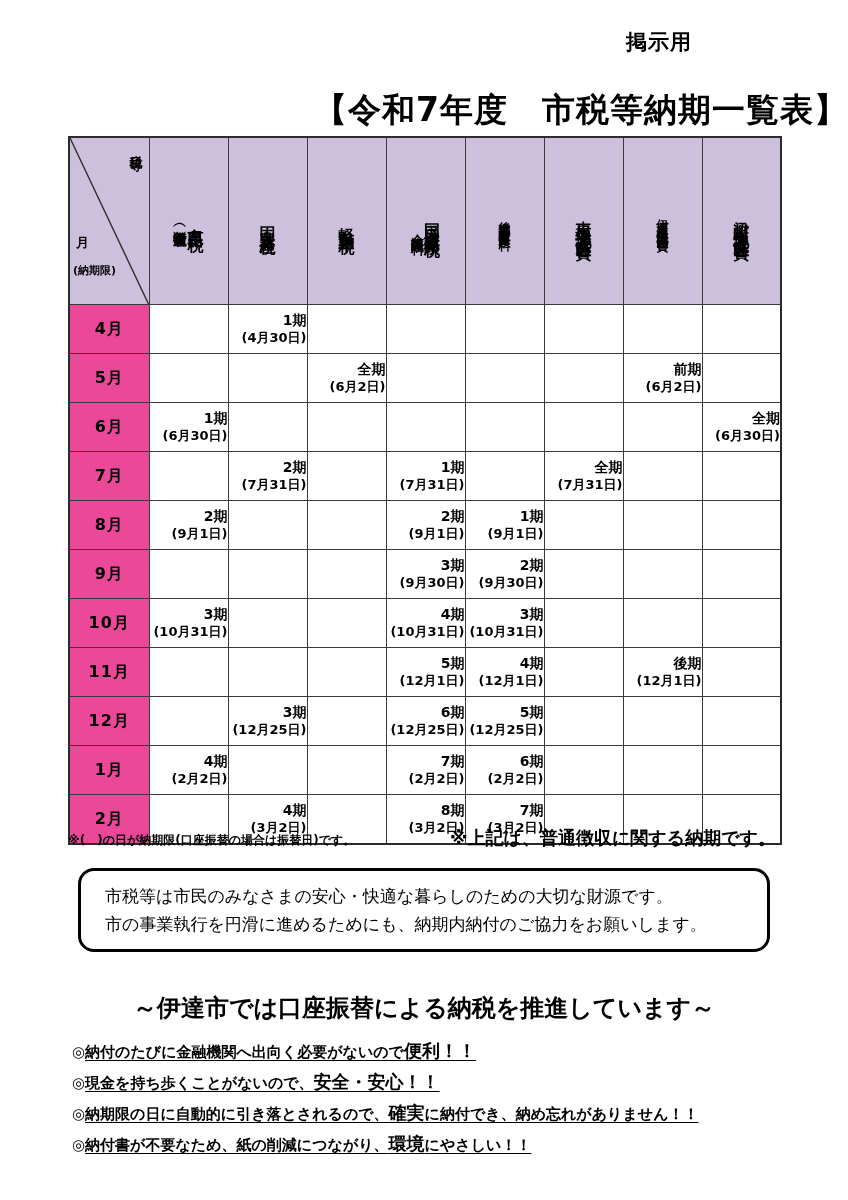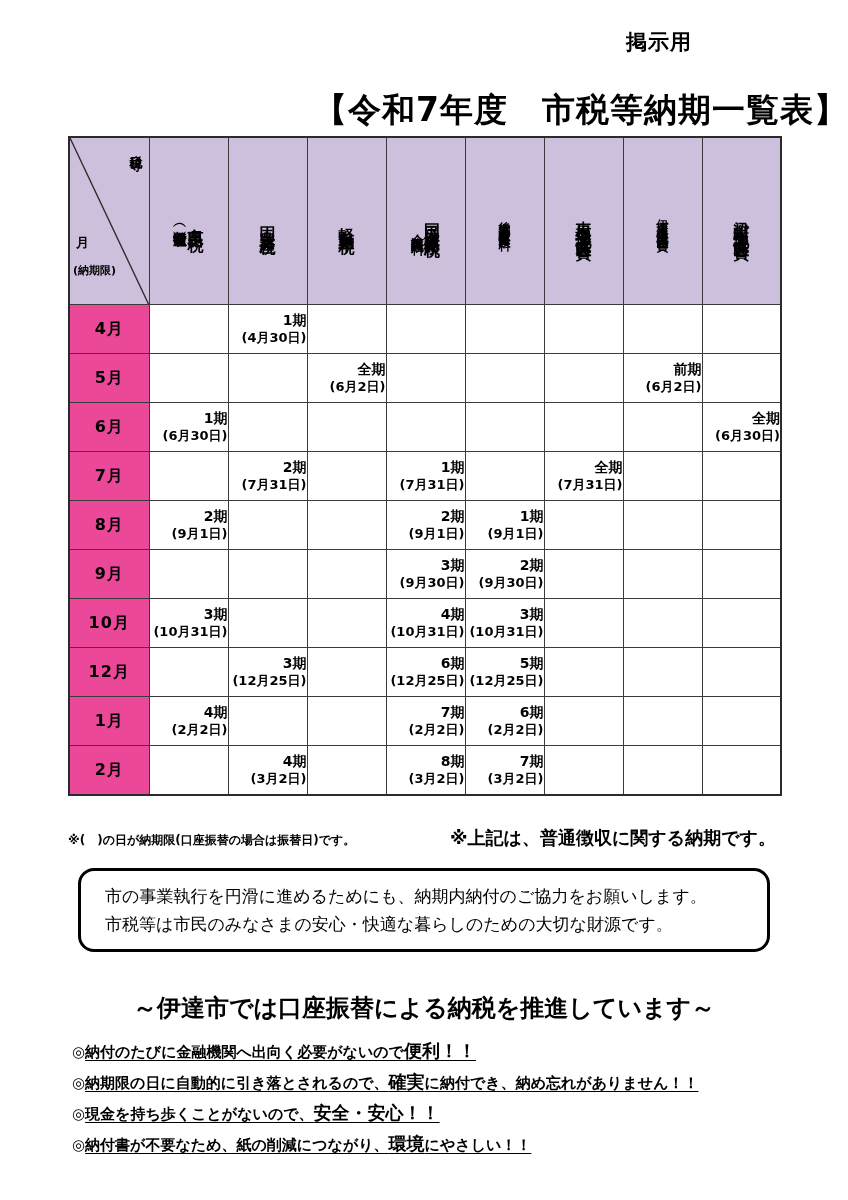--- a/index.html
+++ b/index.html
@@ -466,20 +466,46 @@
             <div class="cell-in">
               <span class="cell-term">3期</span>
               <span class="cell-date">(10月31日)</span>
             </div>
           </td>
           <td></td>
           <td></td>
           <td></td>
         </tr>
         <tr class="body-row">
+          <td class="month-cell">11月</td>
+          <td></td>
+          <td></td>
+          <td></td>
+          <td>
+            <div class="cell-in">
+              <span class="cell-term">5期</span>
+              <span class="cell-date">(12月1日)</span>
+            </div>
+          </td>
+          <td>
+            <div class="cell-in">
+              <span class="cell-term">4期</span>
+              <span class="cell-date">(12月1日)</span>
+            </div>
+          </td>
+          <td></td>
+          <td>
+            <div class="cell-in">
+              <span class="cell-term">後期</span>
+              <span class="cell-date">(12月1日)</span>
+            </div>
+          </td>
+          <td></td>
+        </tr>
+        <tr class="body-row">
           <td class="month-cell">12月</td>
           <td></td>
           <td>
             <div class="cell-in">
               <span class="cell-term">3期</span>
               <span class="cell-date">(12月25日)</span>
             </div>
           </td>
           <td></td>
           <td>
@@ -553,25 +579,25 @@
       </tbody>
   </table>
 </div>
 
 <div class="notes">
   <span class="note-left">※(　)の日が納期限(口座振替の場合は振替日)です。</span>
   <span class="note-right">※上記は、普通徴収に関する納期です。</span>
 </div>
 
 <div class="msg-box">
+  <div class="msg-line">市税等は市民のみなさまの安心・快適な暮らしのための大切な財源です。</div>
   <div class="msg-line">市の事業執行を円滑に進めるためにも、納期内納付のご協力をお願いします。</div>
-  <div class="msg-line">市税等は市民のみなさまの安心・快適な暮らしのための大切な財源です。</div>
 </div>
 
 <div class="promo-head">～伊達市では口座振替による納税を推進しています～</div>
 
 <div class="promo-list" id="promo-list">
 
 <div class="promo-item"><span class="mark">◎</span><span class="u"><span>納付のたびに金融機関へ出向く必要がないので</span><span class="big">便利！！</span></span></div>
+    <div class="promo-item"><span class="mark">◎</span><span class="u"><span>現金を持ち歩くことがないので、</span><span class="big">安全・安心！！</span></span></div>
     <div class="promo-item"><span class="mark">◎</span><span class="u"><span>納期限の日に自動的に引き落とされるので、</span><span class="big">確実</span><span>に納付でき、納め忘れがありません！！</span></span></div>
-    <div class="promo-item"><span class="mark">◎</span><span class="u"><span>現金を持ち歩くことがないので、</span><span class="big">安全・安心！！</span></span></div>
     <div class="promo-item"><span class="mark">◎</span><span class="u"><span>納付書が不要なため、紙の削減につながり、</span><span class="big">環境</span><span>にやさしい！！</span></span></div>
   </div>
 
 </body></html>

